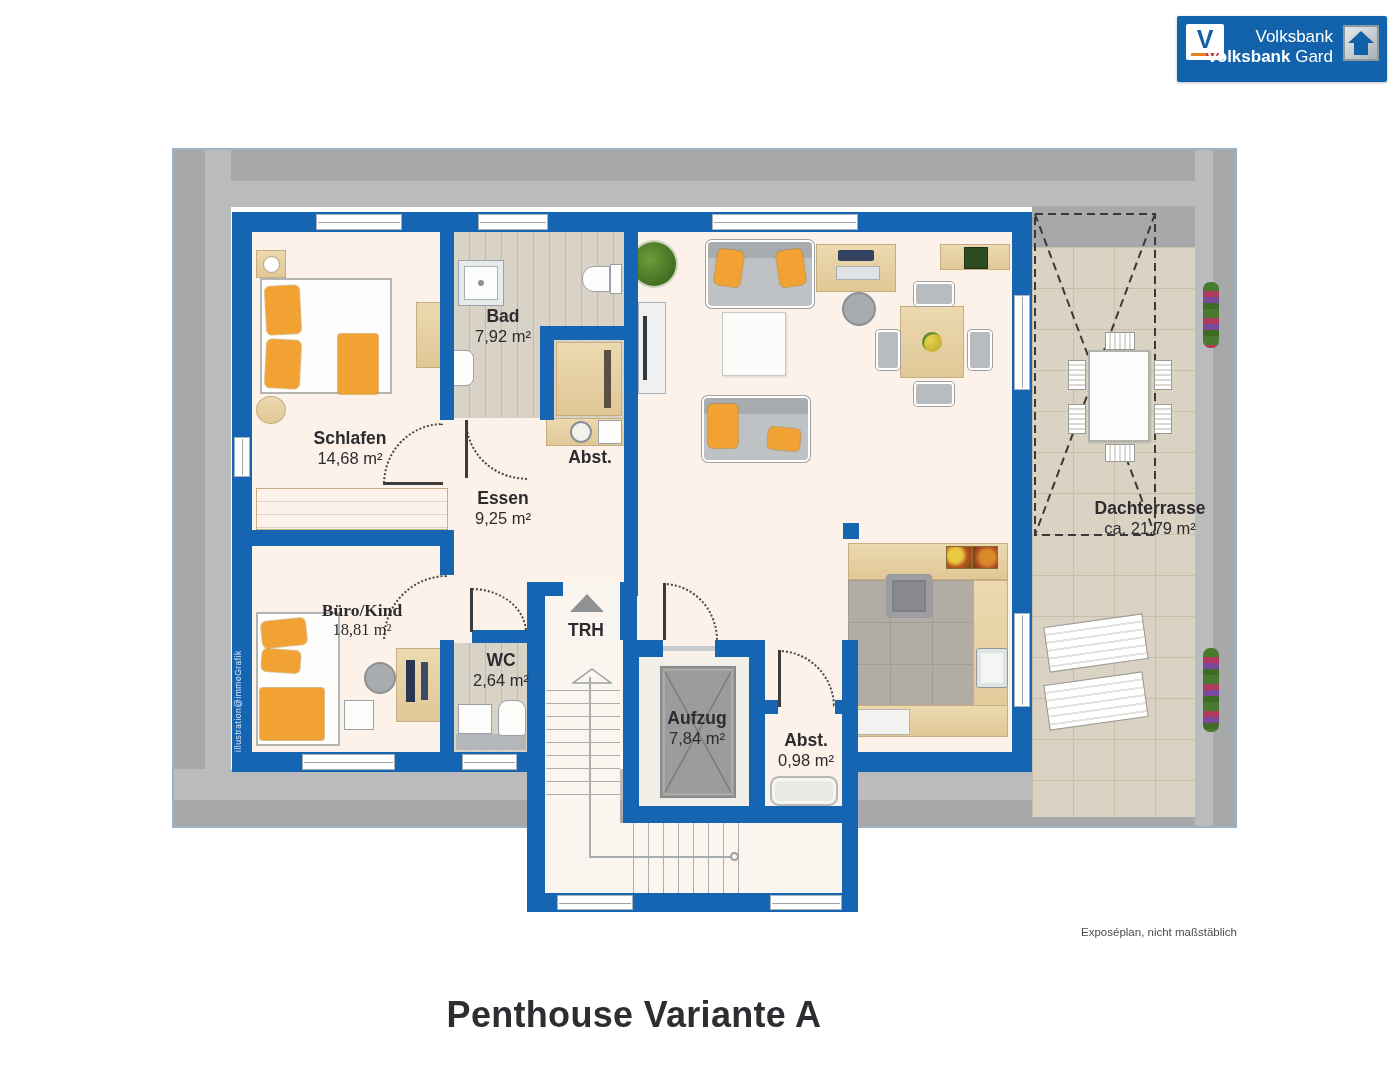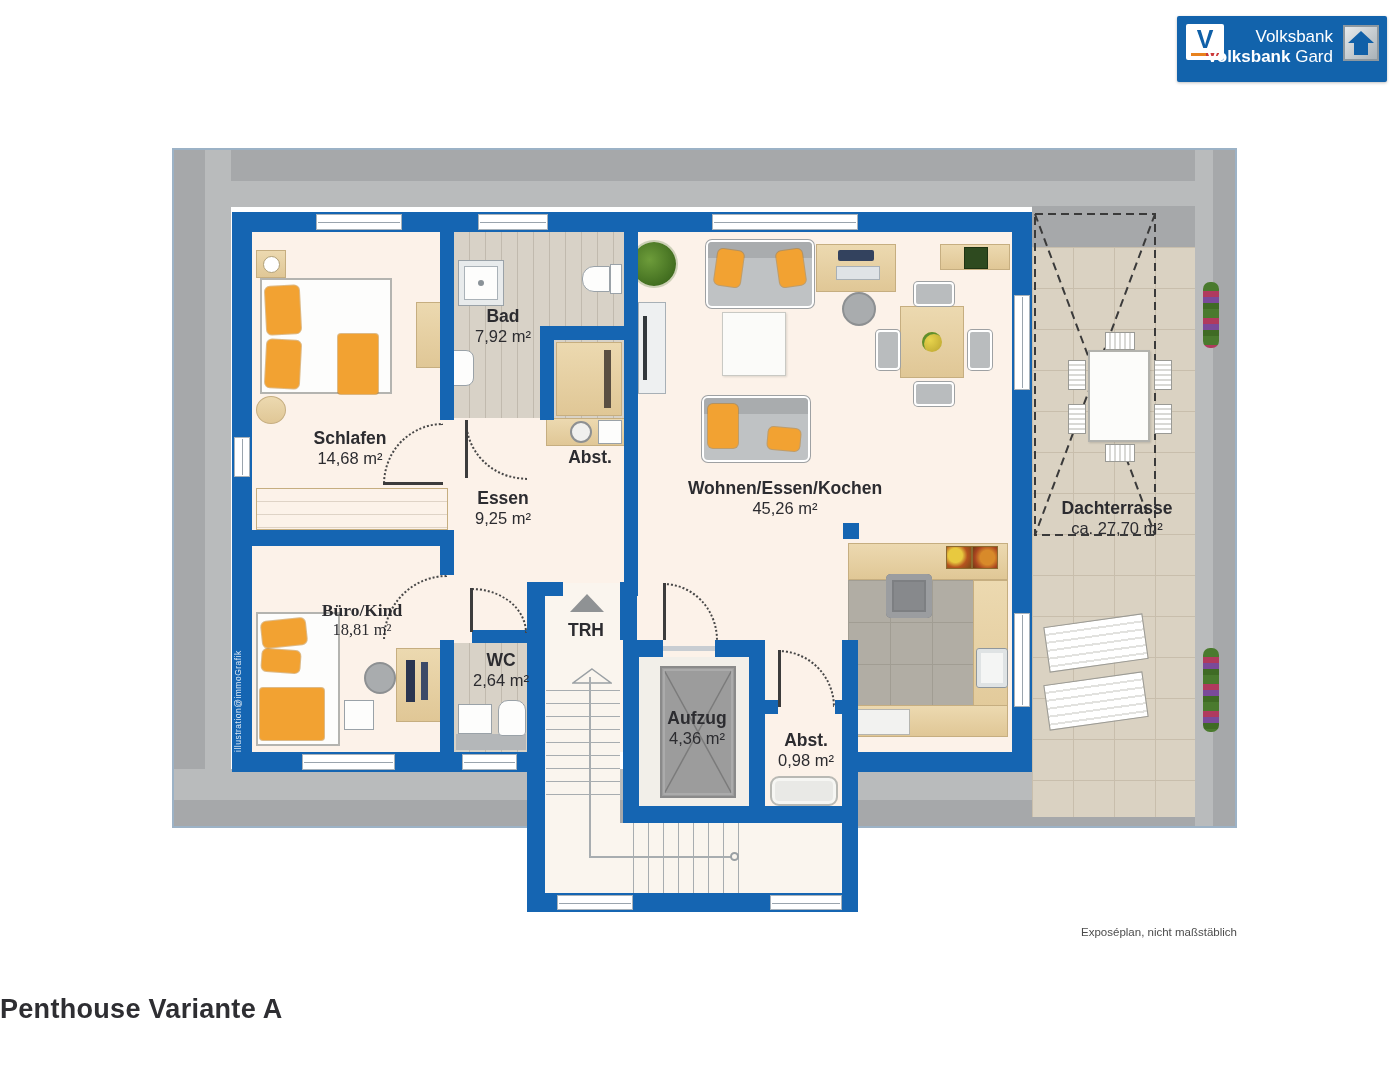--- a/index.html
+++ b/index.html
@@ -24,21 +24,21 @@
   .arc-tl{border-right:none;border-bottom:none;border-top-left-radius:100% 100%;}
   .arc-tr{border-left:none;border-bottom:none;border-top-right-radius:100% 100%;}
   .arc-bl{border-right:none;border-top:none;border-bottom-left-radius:100% 100%;}
   .leaf{position:absolute;background:#3c3c3c;}
   .rlabel{position:absolute;transform:translateX(-50%);text-align:center;white-space:nowrap;z-index:60;}
   .rname{display:block;font-weight:700;font-size:17.5px;line-height:20px;color:#2c2c30;}
   .rarea{display:block;font-weight:400;font-size:16.5px;line-height:20px;color:#2c2c30;}
   .fixture{position:absolute;background:#fdfdfc;border:1px solid #9aa2a8;box-sizing:border-box;}
   .flowers{position:absolute;width:16px;border-radius:7px;
     background:repeating-linear-gradient(180deg,#4a7a2e 0 9px,#b03a5e 9px 15px,#7a4a9a 15px 21px,#3f6b24 21px 27px);}
-  #title{position:absolute;left:0;width:1268px;top:994px;font-size:27px;font-weight:700;color:#2e2e32;letter-spacing:.3px;}
+  #title{position:absolute;left:0;width:1268px;top:994px;text-align:center;font-size:36px;font-weight:700;color:#2e2e32;letter-spacing:.3px;}
   #disclaimer{position:absolute;right:163px;top:926px;font-size:11.5px;color:#4c4c4c;}
   #watermark{position:absolute;left:233px;top:632px;width:14px;height:120px;color:rgba(255,255,255,.85);
     font-size:8.5px;writing-mode:vertical-rl;transform:rotate(180deg);letter-spacing:.5px;z-index:58;}
   #logo{position:absolute;left:1177px;top:16px;width:210px;height:66px;background:#1263ac;border-radius:2px;
     box-shadow:0 1px 3px rgba(0,0,0,.25);z-index:90;}
   #logo .vmark{position:absolute;left:9px;top:8px;width:38px;height:36px;background:#fff;border-radius:2px;text-align:center;}
   #logo .vletter{color:#1060a8;font-weight:700;font-size:25px;line-height:31px;display:block;}
   #logo .vbar{position:absolute;left:5px;bottom:4px;width:28px;height:3px;background:linear-gradient(90deg,#e8821e 0 55%,#cc3a3a 55%);}
   #logo .ltext{position:absolute;right:54px;top:11px;text-align:right;color:#fff;font-size:17px;line-height:20px;}
   #logo .house{position:absolute;right:8px;top:9px;width:36px;height:36px;background:linear-gradient(135deg,#e6eaec,#a9b2b8);
@@ -242,46 +242,42 @@
     <span class="rname">Bad</span>
     <span class="rarea">7,92 m²</span>
   </div>
   <div class="rlabel" style="left:590px;top:447px;">
     <span class="rname">Abst.</span>
   </div>
   <div class="rlabel" style="left:503px;top:488px;">
     <span class="rname">Essen</span>
     <span class="rarea">9,25 m²</span>
   </div>
-  <div class="rlabel" style="left:785px;top:478px;">
-    <span class="rname">Wohnen/Essen/Kochen</span>
-    <span class="rarea">45,26 m²</span>
-  </div>
   <div class="rlabel" style="left:362px;top:600px;font-family:Liberation Serif, serif;">
     <span class="rname">Büro/Kind</span>
     <span class="rarea">18,81 m²</span>
   </div>
   <div class="rlabel" style="left:501px;top:650px;">
     <span class="rname">WC</span>
     <span class="rarea">2,64 m²</span>
   </div>
   <div class="rlabel" style="left:586px;top:620px;">
     <span class="rname">TRH</span>
   </div>
   <div class="rlabel" style="left:697px;top:708px;">
     <span class="rname">Aufzug</span>
-    <span class="rarea">4,36 m²</span>
+    <span class="rarea">7,84 m²</span>
   </div>
   <div class="rlabel" style="left:806px;top:730px;">
     <span class="rname">Abst.</span>
     <span class="rarea">0,98 m²</span>
   </div>
-  <div class="rlabel" style="left:1117px;top:498px;">
+  <div class="rlabel" style="left:1150px;top:498px;">
     <span class="rname">Dachterrasse</span>
-    <span class="rarea">ca. 27,70 m²</span>
+    <span class="rarea">ca. 21,79 m²</span>
   </div>
 
   <div id="watermark">illustration@immoGrafik</div>
 
   <div id="logo">
     <div class="vmark">
       <span class="vletter">V</span>
       <span class="vbar"></span>
     </div>
     <div class="ltext">

